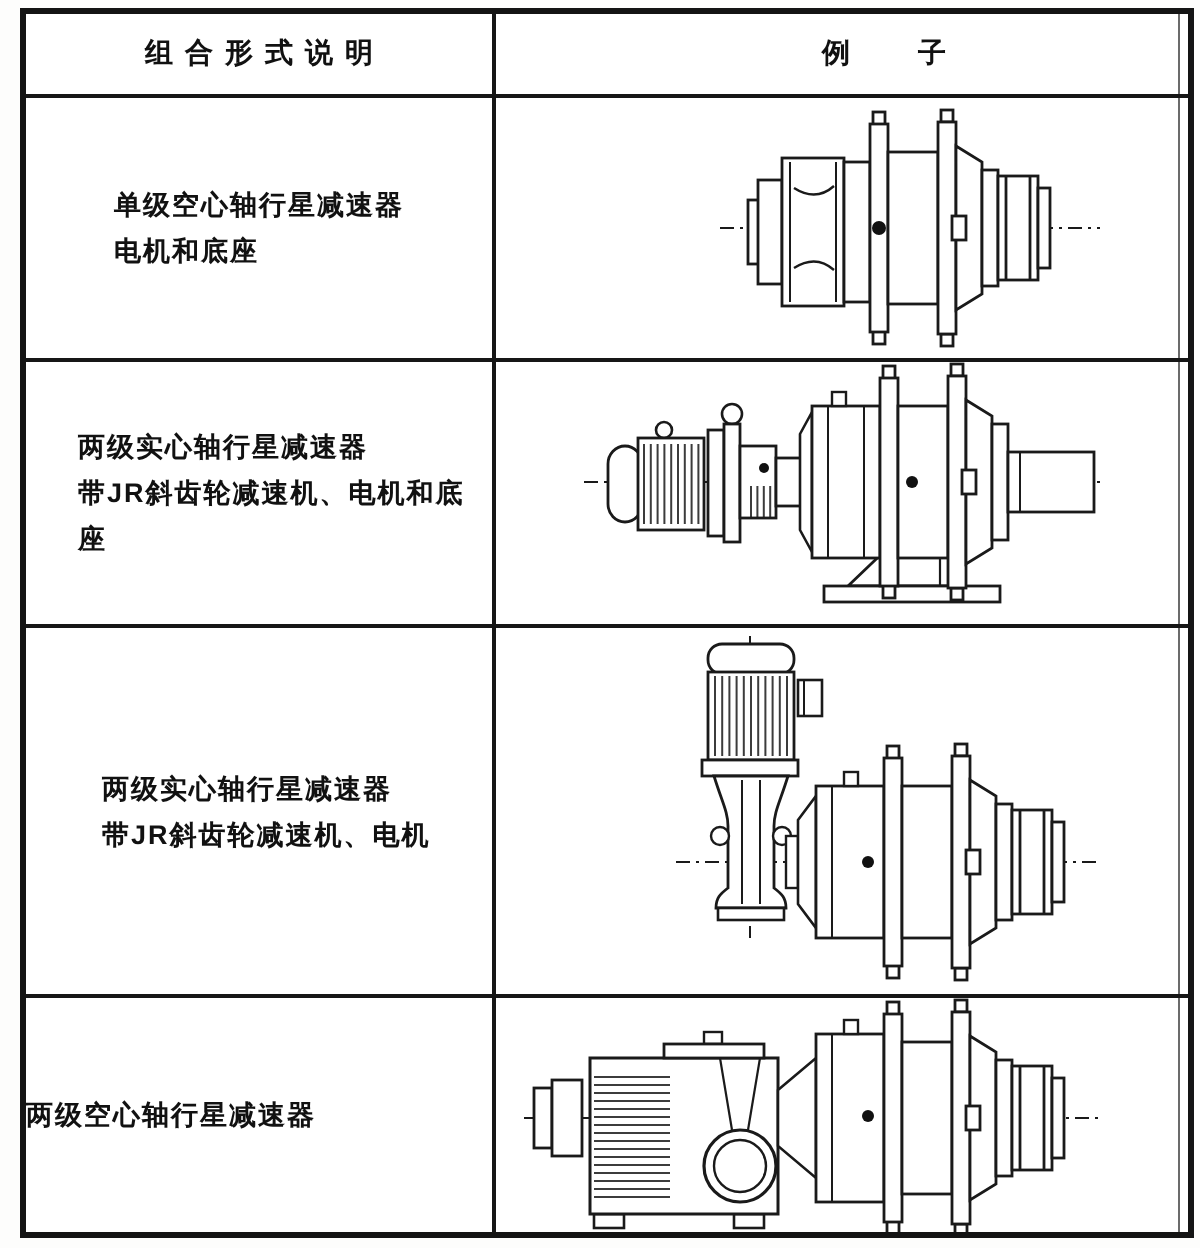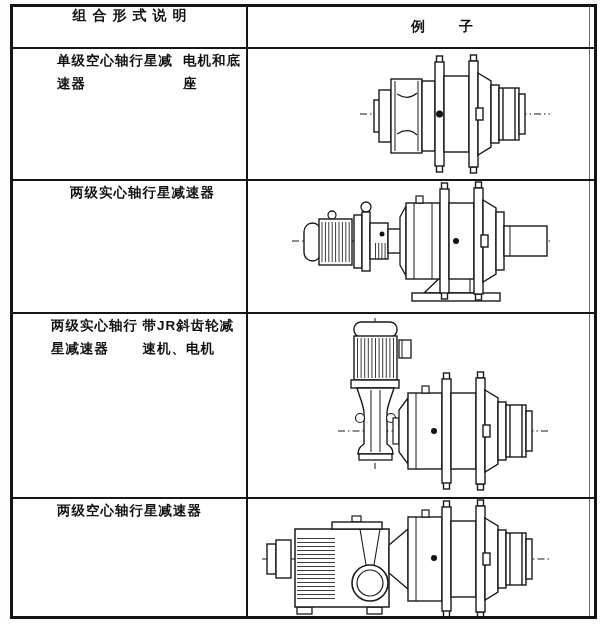--- a/index.html
+++ b/index.html
@@ -28,31 +28,31 @@
   .h-rule{
     position:absolute;left:0;right:0;height:2px;background:#161616;
   }
   .h-rule.r0{top:40px;}
   .h-rule.r1{top:172px;}
   .h-rule.r2{top:305px;}
   .h-rule.r3{top:490px;}
   .cell{position:absolute;box-sizing:border-box;}
   .head-left{
     left:0;top:0;width:233px;height:40px;
-    display:flex;justify-content:center;
+    display:flex;align-items:center;justify-content:center;
     font-weight:bold;font-size:14px;letter-spacing:6px;text-indent:6px;
   }
   .head-right{
     left:235px;top:0;width:390px;height:40px;
     display:flex;align-items:center;justify-content:center;
     font-weight:bold;font-size:14px;letter-spacing:2px;
   }
   .desc{
     left:0;width:233px;
-    display:flex;justify-content:center;
+    display:flex;flex-direction:column;justify-content:center;
     font-weight:bold;font-size:13.5px;line-height:23px;letter-spacing:1px;
   }
   .desc.d1{top:42px;height:130px;padding-left:44px;}
   .desc.d2{top:174px;height:131px;padding-left:26px;}
   .desc.d3{top:307px;height:183px;padding-left:38px;}
   .desc.d4{top:492px;height:117px;}
   .fig{
     left:235px;width:346px;
     display:block;
   }
@@ -127,20 +127,21 @@
           <path d="M149,85 Q160,78 169,86" stroke-width="1.2"></path>
           <use href="#pgear" x="187" y="65"></use>
           <circle cx="191.5" cy="65" r="3.5" fill="#111" stroke="none"></circle>
           <use href="#pdrum" x="251" y="65"></use>
         </g>
       </svg>
     </div>
 
     <div class="cell desc d2">
       <span>两级实心轴行星减速器</span>
+      <span>带JR斜齿轮减速机、电机和底座</span>
     </div>
 
     <div class="cell fig f2">
       <svg viewBox="0 0 346 131">
         <g fill="none" stroke="#1a1a1a">
           <line x1="44" y1="60" x2="303" y2="60" stroke-width="1" stroke-dasharray="7 3 1.5 3"></line>
 
           <polygon points="176,112 222,68 233,68 233,112" fill="#fff" stroke-width="1.4"></polygon>
           <line x1="222" y1="68" x2="222" y2="112" stroke-width="1.1"></line>
           <rect x="164" y="112" width="88" height="8" fill="#fff" stroke-width="1.4"></rect>

